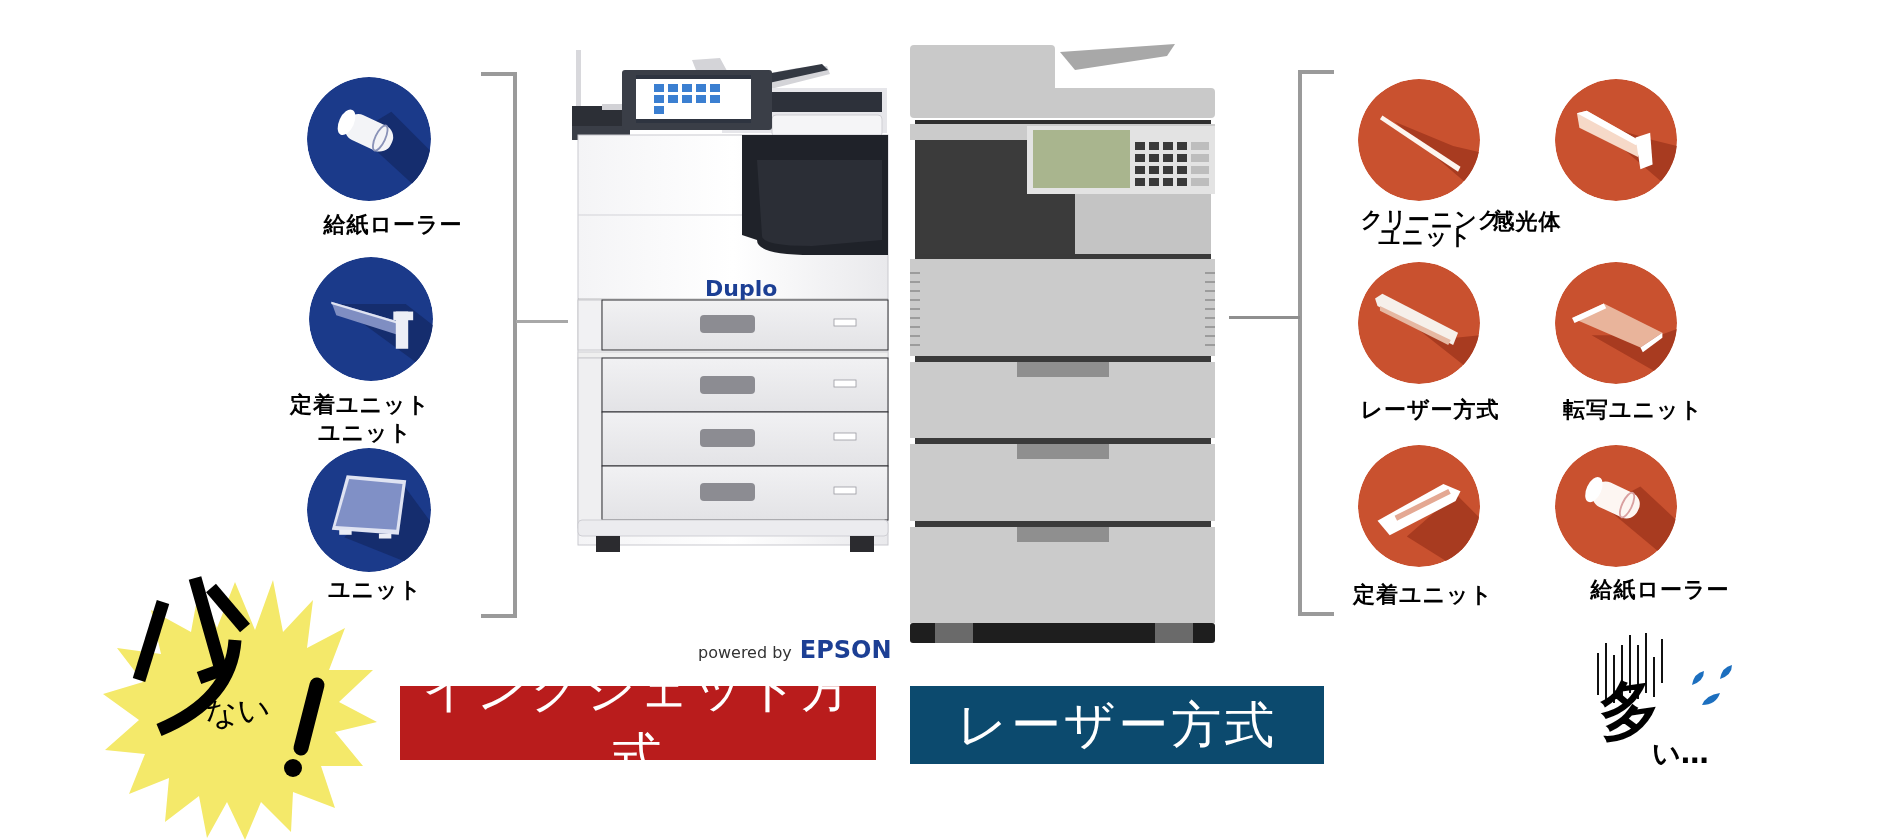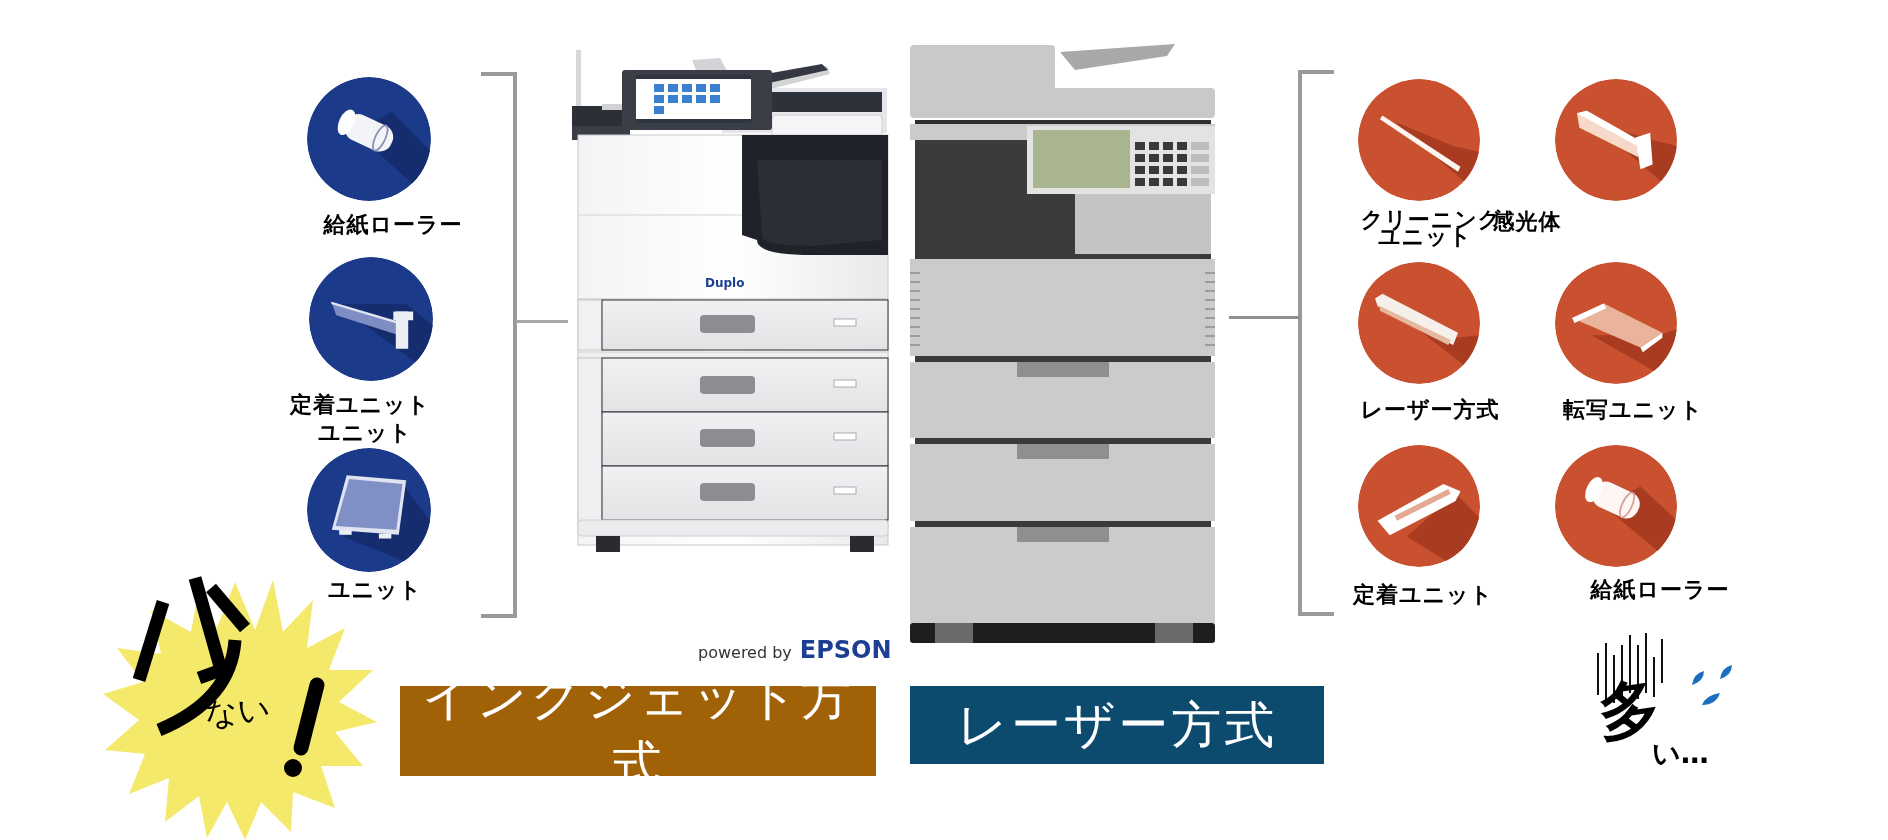--- a/index.html
+++ b/index.html
@@ -7,21 +7,21 @@
          font-family:"DejaVu Sans","Liberation Sans",sans-serif; }
   .abs { position:absolute; }
   .bracket-line { position:absolute; background:#9a9a9a; }
   .icon-circle { position:absolute; border-radius:50%; overflow:hidden; }
   .icon-circle svg { width:100%; height:100%; display:block; }
   .part-label { position:absolute; font-weight:bold; color:#000000; font-size:22px;
                 line-height:29px; text-align:center; white-space:nowrap; letter-spacing:1px; }
   .method-box { position:absolute; color:#fff; font-size:50px; text-align:center;
                 display:flex; align-items:center; justify-content:center; letter-spacing:3px;
                 font-family:"DejaVu Sans",sans-serif; }
-  .brand-duplo { position:absolute; color:#1c3f94; font-weight:bold; font-size:12px; }
+  .brand-duplo { position:absolute; color:#1c3f94; font-weight:bold; font-size:22px; }
   .epson-line { position:absolute; font-size:16px; color:#333; white-space:nowrap; }
   .epson-line .epson { color:#1c3f94; font-weight:bold; font-size:24px; letter-spacing:0px; margin-left:8px; }
 </style>
 </head>
 <body>
 
 <div>
 
   <div class="icon-circle" style="left:307px;top:77px;width:124px;height:124px;">
     <svg viewBox="0 0 100 100">
@@ -306,21 +306,21 @@
       <g transform="rotate(25 50 45)">
         <rect x="30" y="34" width="40" height="22" rx="10" fill="#fdf6f2"></rect>
         <ellipse cx="60" cy="45" rx="4" ry="11" fill="none" stroke="#d9a0a0" stroke-width="1.5"></ellipse>
         <ellipse cx="30" cy="45" rx="6" ry="11" fill="#ffffff"></ellipse>
       </g>
     </svg>
   </div>
   <div class="part-label" style="left:1560px;top:575px;width:200px;">給紙ローラー</div>
 </div>
 
-<div class="method-box" style="left:400px;top:686px;width:476px;height:90px;background:#a16207;">インクジェット方式</div>
+<div class="method-box" style="left:400px;top:686px;width:476px;height:74px;background:#b91c1c;">インクジェット方式</div>
 <div class="method-box" style="left:910px;top:686px;width:414px;height:78px;background:#0c4a6e;">レーザー方式</div>
 
 <div class="abs" style="left:95px;top:570px;width:290px;height:270px;">
   <svg viewBox="0 0 290 270" width="290" height="270">
 
     <polygon fill="#f4e96a" points="
       140,12 160,60 178,10 188,62 218,30 212,78 250,58 234,100 278,100 244,132 282,152 240,162 268,196 226,196 240,238 198,222 196,262 166,232 150,270 132,232 112,268 104,226 70,252 74,208 34,224 50,184 10,180 44,150 8,124 48,112 22,78 66,84 56,40 96,62 104,18 122,58"></polygon>
 
     <path d="M68 32 L44 110" stroke="#000" stroke-width="13" stroke-linecap="butt" fill="none"></path>
     <path d="M100 8 L126 100 L104 108" stroke="#000" stroke-width="13" fill="none" stroke-linejoin="miter"></path>

